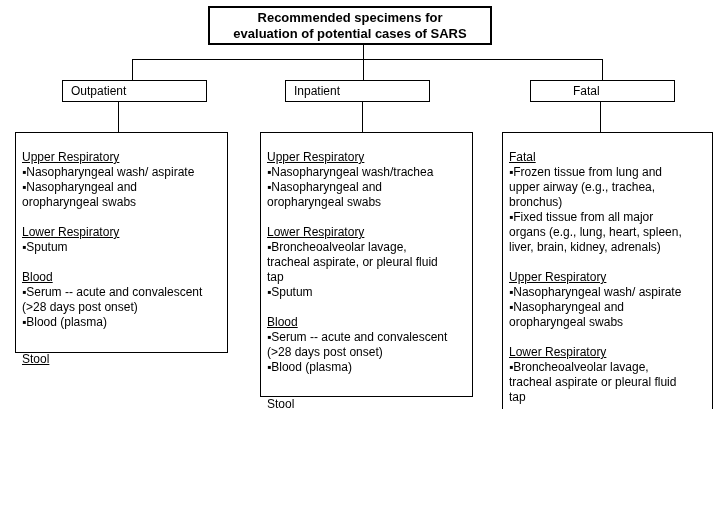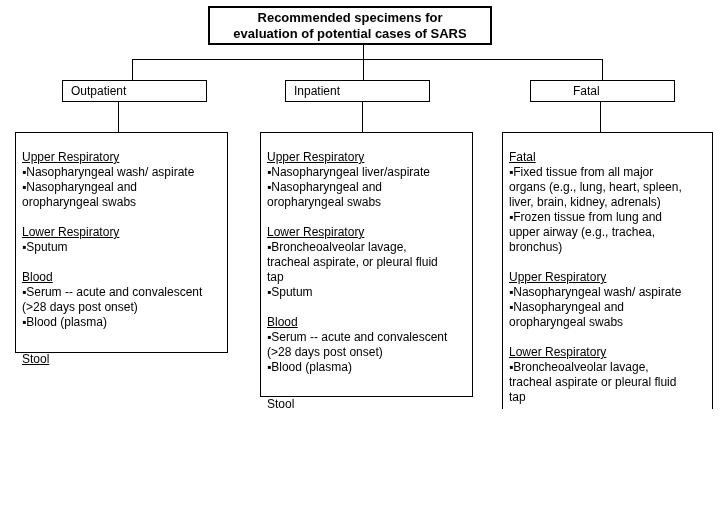--- a/index.html
+++ b/index.html
@@ -75,21 +75,21 @@
       <div class="item">▪Blood (plasma)</div>
     </div>
     <div class="section">
       <div class="section-heading">Stool</div>
     </div>
   </div>
 
   <div class="box content-box cb-1">
     <div class="section">
       <div class="section-heading">Upper Respiratory</div>
-      <div class="item">▪Nasopharyngeal liver/aspirate</div>
+      <div class="item">▪Nasopharyngeal wash/trachea</div>
       <div class="item">▪Nasopharyngeal and
 oropharyngeal swabs</div>
     </div>
     <div class="section">
       <div class="section-heading">Lower Respiratory</div>
       <div class="item">▪Broncheoalveolar lavage,
 tracheal aspirate, or pleural fluid
 tap</div>
       <div class="item">▪Sputum</div>
     </div>
@@ -100,26 +100,26 @@
       <div class="item">▪Blood (plasma)</div>
     </div>
     <div class="section">
       <div class="section-heading">Stool</div>
     </div>
   </div>
 
   <div class="box content-box cb-2">
     <div class="section">
       <div class="section-heading">Fatal</div>
+      <div class="item">▪Frozen tissue from lung and
+upper airway (e.g., trachea,
+bronchus)</div>
       <div class="item">▪Fixed tissue from all major
 organs (e.g., lung, heart, spleen,
 liver, brain, kidney, adrenals)</div>
-      <div class="item">▪Frozen tissue from lung and
-upper airway (e.g., trachea,
-bronchus)</div>
     </div>
     <div class="section">
       <div class="section-heading">Upper Respiratory</div>
       <div class="item">▪Nasopharyngeal wash/ aspirate</div>
       <div class="item">▪Nasopharyngeal and
 oropharyngeal swabs</div>
     </div>
     <div class="section">
       <div class="section-heading">Lower Respiratory</div>
       <div class="item">▪Broncheoalveolar lavage,

